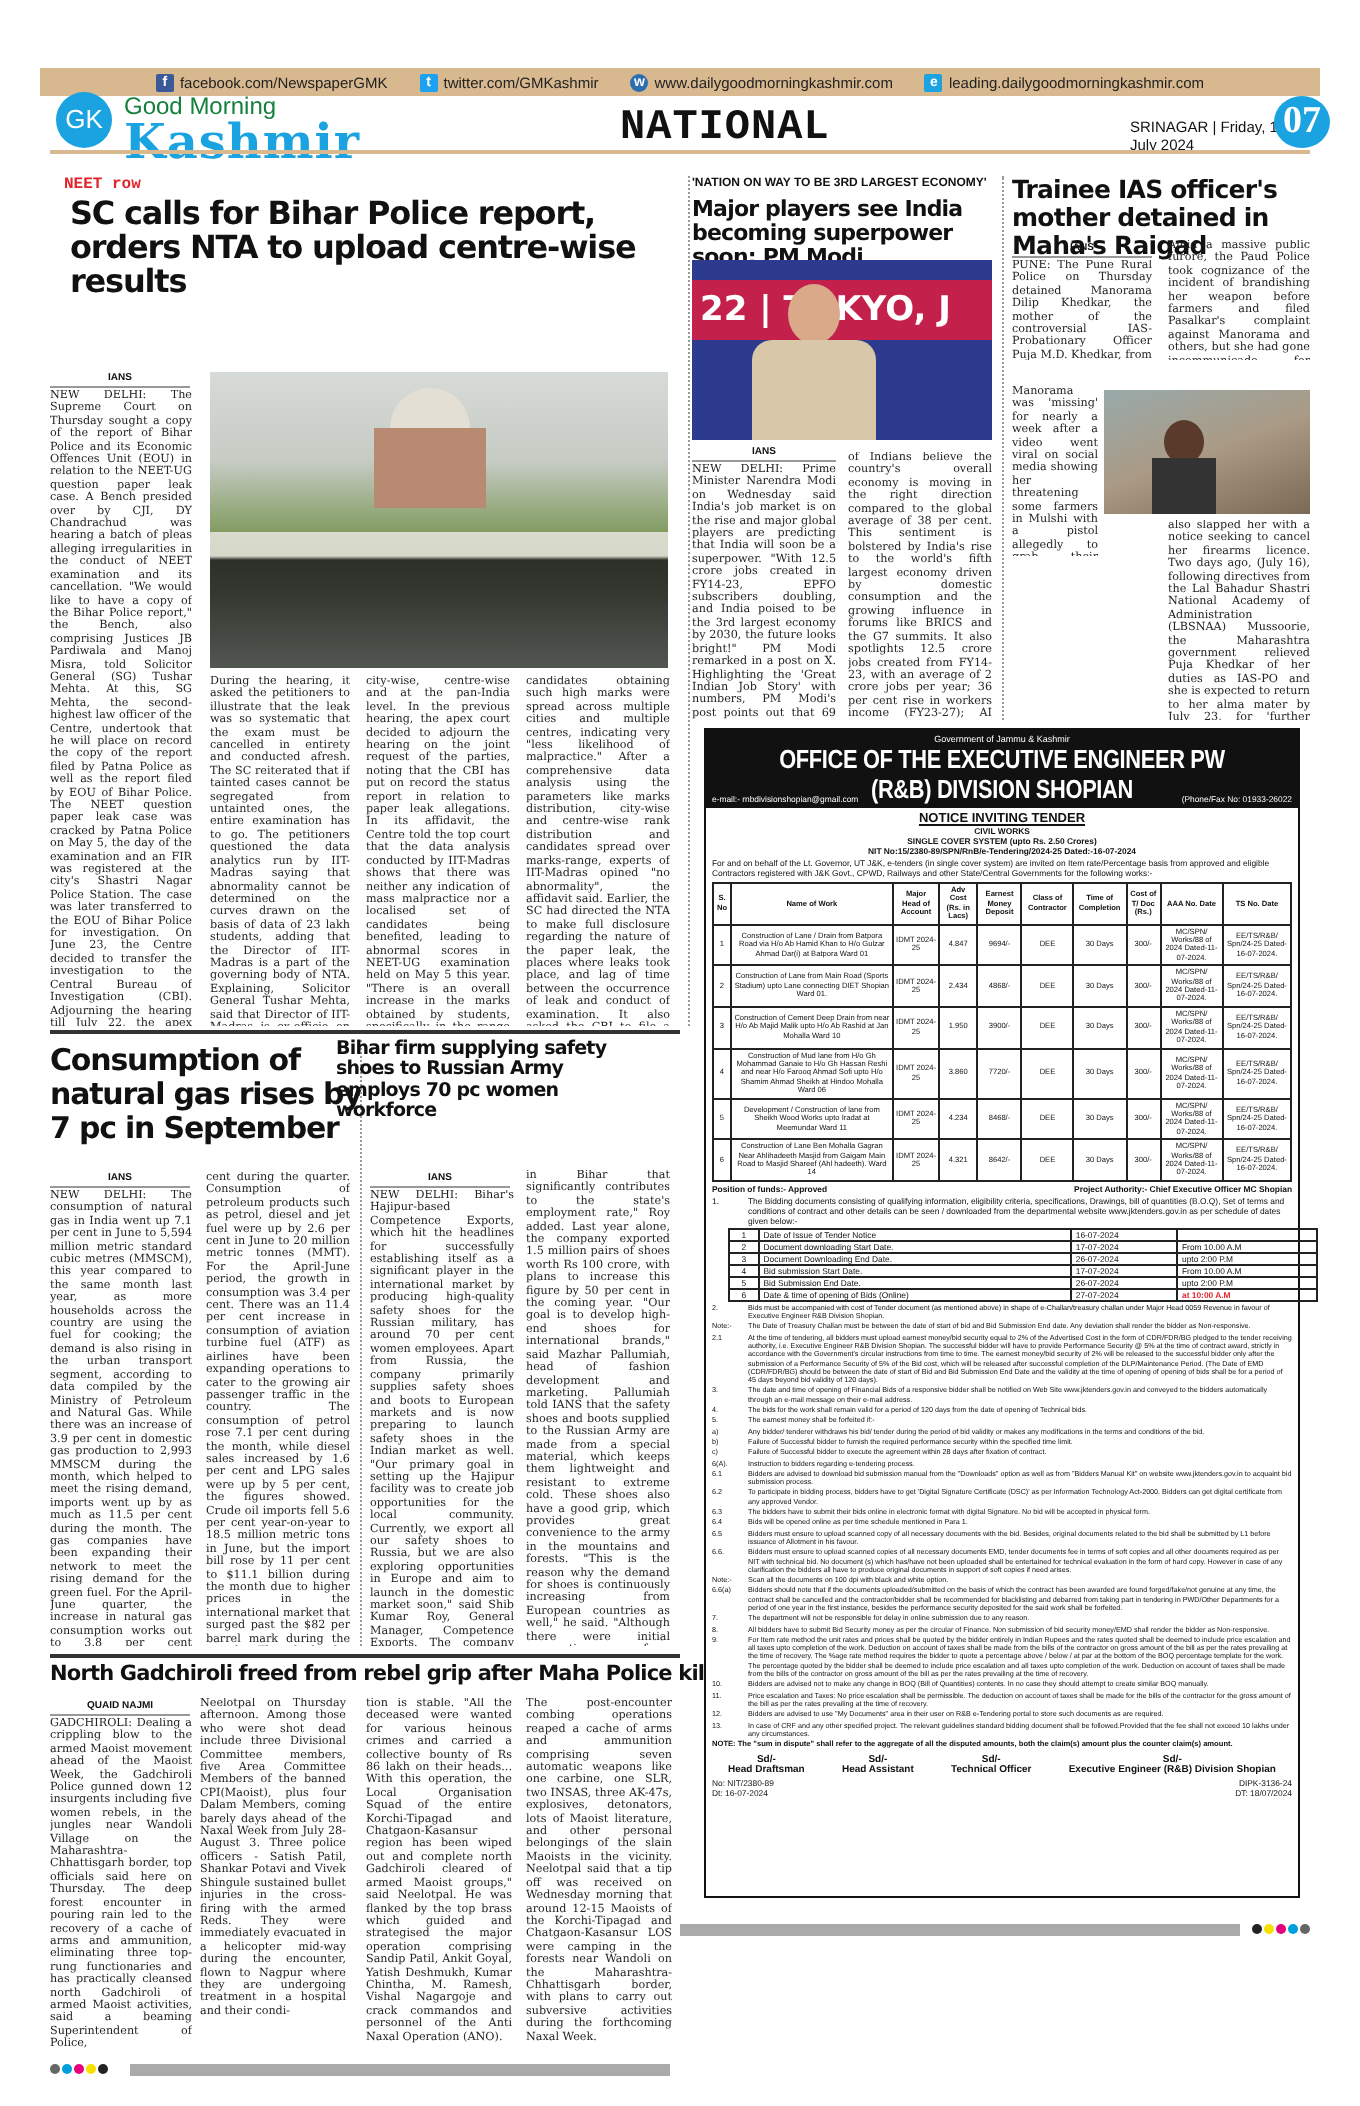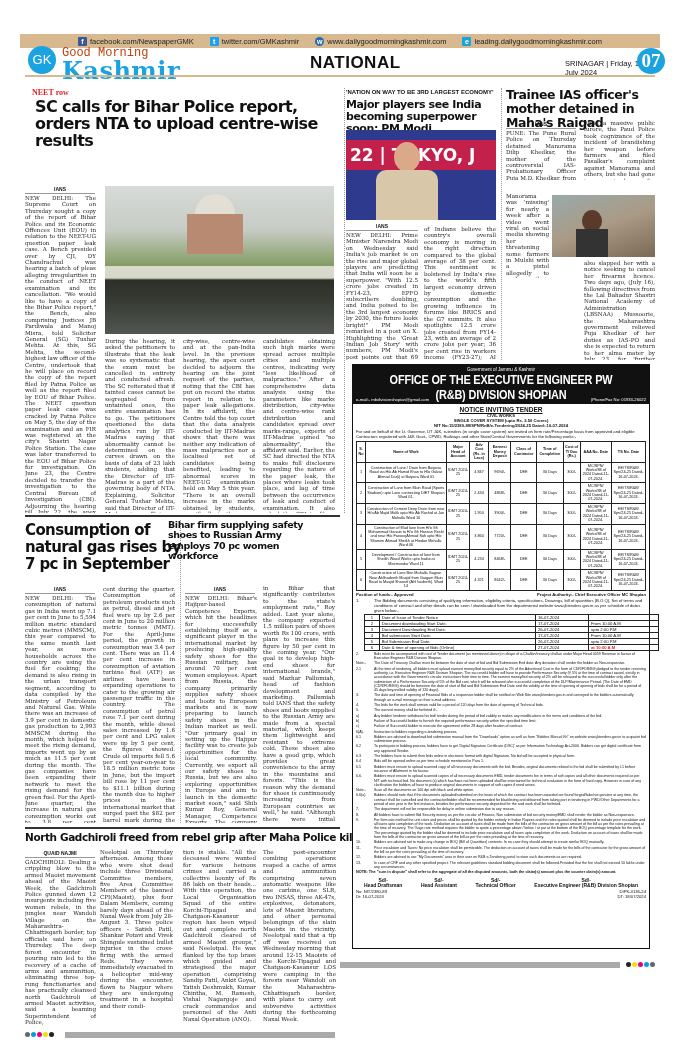--- a/index.html
+++ b/index.html
@@ -2,27 +2,27 @@
 <html><head>
 <meta charset="utf-8">
 <style>
 *{box-sizing:border-box;margin:0;padding:0}
 body{width:680px;height:1053px;background:#fff;font-family:"DejaVu Serif",serif;color:#111;position:relative;overflow:hidden}
 .topbar{position:absolute;left:20px;top:34px;width:640px;height:14px;background:#d8b98f;display:flex;justify-content:center;align-items:center;gap:16px;font-family:"Liberation Sans",sans-serif;font-size:7.5px;color:#222}
 .topbar .item{display:flex;align-items:center;gap:3px}
 .ic{display:inline-block;width:9px;height:9px;border-radius:1px;color:#fff;font-size:7px;line-height:9px;text-align:center;font-weight:bold}
 .masthead{position:absolute;left:20px;top:48px;width:640px;height:40px}
 .logo-circle{position:absolute;left:8px;top:-2px;width:28px;height:28px;border-radius:50%;background:#1aa3e0;color:#fff;font-family:"Liberation Sans",sans-serif;font-size:13px;line-height:28px;text-align:center}
-.logo-small{position:absolute;left:42px;top:-2px;font-family:Liberation Mono, monospace;font-size:12px;color:#c2410c}
+.logo-small{position:absolute;left:42px;top:-2px;font-family:Liberation Sans, sans-serif;font-size:12px;color:#15803d}
 .logo-big{position:absolute;left:42px;top:8px;font-family:"DejaVu Serif",serif;font-weight:bold;font-size:24px;color:#1aa3e0;letter-spacing:0.5px}
-.section{position:absolute;left:290px;top:5px;font-family:Liberation Sans, sans-serif;font-weight:900;font-size:17px;letter-spacing:.5px}
+.section{position:absolute;left:290px;top:5px;font-family:Liberation Mono, monospace;font-weight:900;font-size:21px;letter-spacing:.5px}
 .dateline{position:absolute;left:545px;top:11px;font-family:"Liberation Sans",sans-serif;font-size:7.5px}
 .pageno{position:absolute;left:617px;top:0px;width:28px;height:26px;border-radius:50%;background:#1aa3e0;color:#fff;font-family:"Liberation Serif",serif;font-weight:bold;font-size:19px;line-height:26px;text-align:center}
 .rule{position:absolute;left:25px;width:630px;height:2px;background:#d8b98f}
-.kicker{position:absolute;font-family:Liberation Serif, serif;font-weight:bold;color:#e0252b}
+.kicker{position:absolute;font-family:Liberation Mono, monospace;font-weight:bold;color:#e0252b}
 .h1{position:absolute;font-family:"DejaVu Sans",sans-serif;font-weight:bold;line-height:1.05;letter-spacing:-.6px}
 .h2{position:absolute;font-family:"DejaVu Sans",sans-serif;font-weight:bold;line-height:1.1;letter-spacing:-.4px}
 .credit{position:absolute;font-family:"Liberation Sans",sans-serif;font-weight:bold;font-size:5px;text-align:center;border-bottom:1px solid #999;padding-bottom:1px}
 .col{position:absolute;font-size:5.6px;line-height:6.4px;text-align:justify;overflow:hidden;color:#222}
 .photo{position:absolute;overflow:hidden}
 .vline{position:absolute;width:0;border-left:1px dotted #999}
 .hline{position:absolute;height:1.5px;background:#333}
 .ad{position:absolute;left:352px;top:364px;width:298px;height:585px;border:1.5px solid #111;background:#fff;font-family:"Liberation Sans",sans-serif}
 .ad-head{background:#111;color:#fff;padding:2px 3px 2px;height:39px;position:relative}
 .ad-gov{font-size:4.5px;text-align:center}

